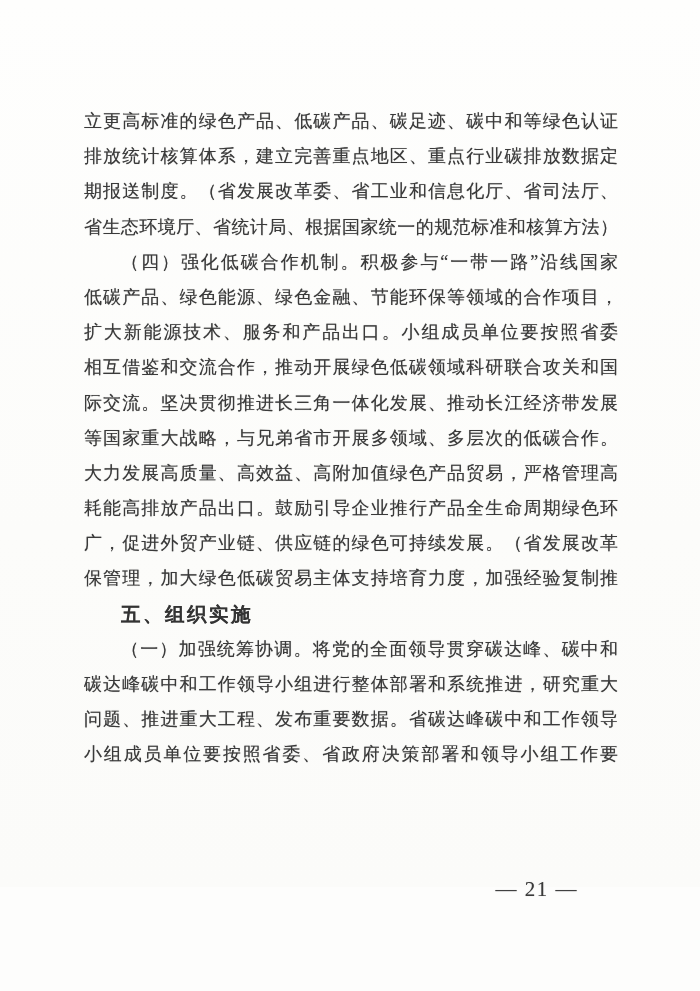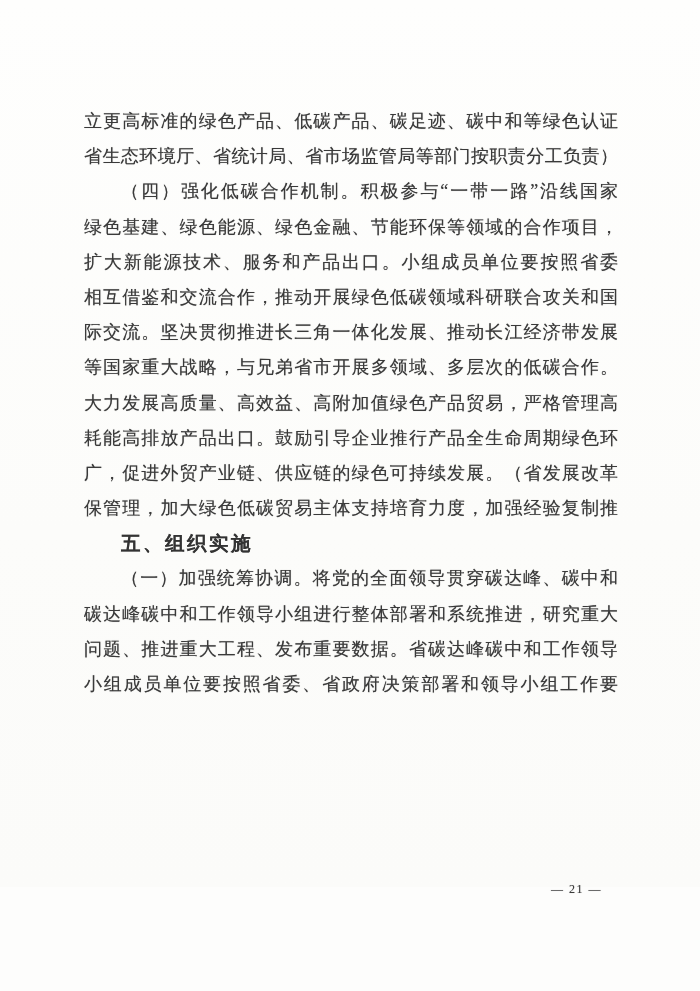--- a/index.html
+++ b/index.html
@@ -41,37 +41,39 @@
     letter-spacing: 2.5px;
     text-align: center;
     text-align-last: left;
     padding-left: 37px;
     color: #333333;
     text-shadow: 0 0 0.5px rgba(40,40,40,0.6);
   }
   .page-number {
     position: absolute;
     top: 878px;
-    right: 98px;
-    font-size: 12px;
+    right: 122px;
+    font-size: 21px;
     line-height: 22px;
     letter-spacing: 1.5px;
     color: #3a3a3a;
     text-shadow: 0 0 0.7px rgba(58,58,58,0.5);
   }
 </style>
 </head>
 <body>
 
 <div class="page">
   <div class="text-block">
     <div class="line">立更高标准的绿色产品、低碳产品、碳足迹、碳中和等绿色认证</div>
-    <div class="line">省生态环境厅、省统计局、省市场监管局等部门按职责分工负责）</div>
+    <div class="line">排放统计核算体系，建立完善重点地区、重点行业碳排放数据定</div>
+    <div class="line">期报送制度。（省发展改革委、省工业和信息化厅、省司法厅、</div>
+    <div class="line">省生态环境厅、省统计局、根据国家统一的规范标准和核算方法）</div>
     <div class="line indent">（四）强化低碳合作机制。积极参与“一带一路”沿线国家</div>
-    <div class="line">绿色基建、绿色能源、绿色金融、节能环保等领域的合作项目，</div>
+    <div class="line">低碳产品、绿色能源、绿色金融、节能环保等领域的合作项目，</div>
     <div class="line">扩大新能源技术、服务和产品出口。小组成员单位要按照省委</div>
     <div class="line">相互借鉴和交流合作，推动开展绿色低碳领域科研联合攻关和国</div>
     <div class="line">际交流。坚决贯彻推进长三角一体化发展、推动长江经济带发展</div>
     <div class="line">等国家重大战略，与兄弟省市开展多领域、多层次的低碳合作。</div>
     <div class="line">大力发展高质量、高效益、高附加值绿色产品贸易，严格管理高</div>
     <div class="line">耗能高排放产品出口。鼓励引导企业推行产品全生命周期绿色环</div>
     <div class="line">广，促进外贸产业链、供应链的绿色可持续发展。（省发展改革</div>
     <div class="line">保管理，加大绿色低碳贸易主体支持培育力度，加强经验复制推</div>
     <div class="line heading">五、组织实施</div>
     <div class="line indent">（一）加强统筹协调。将党的全面领导贯穿碳达峰、碳中和</div>

